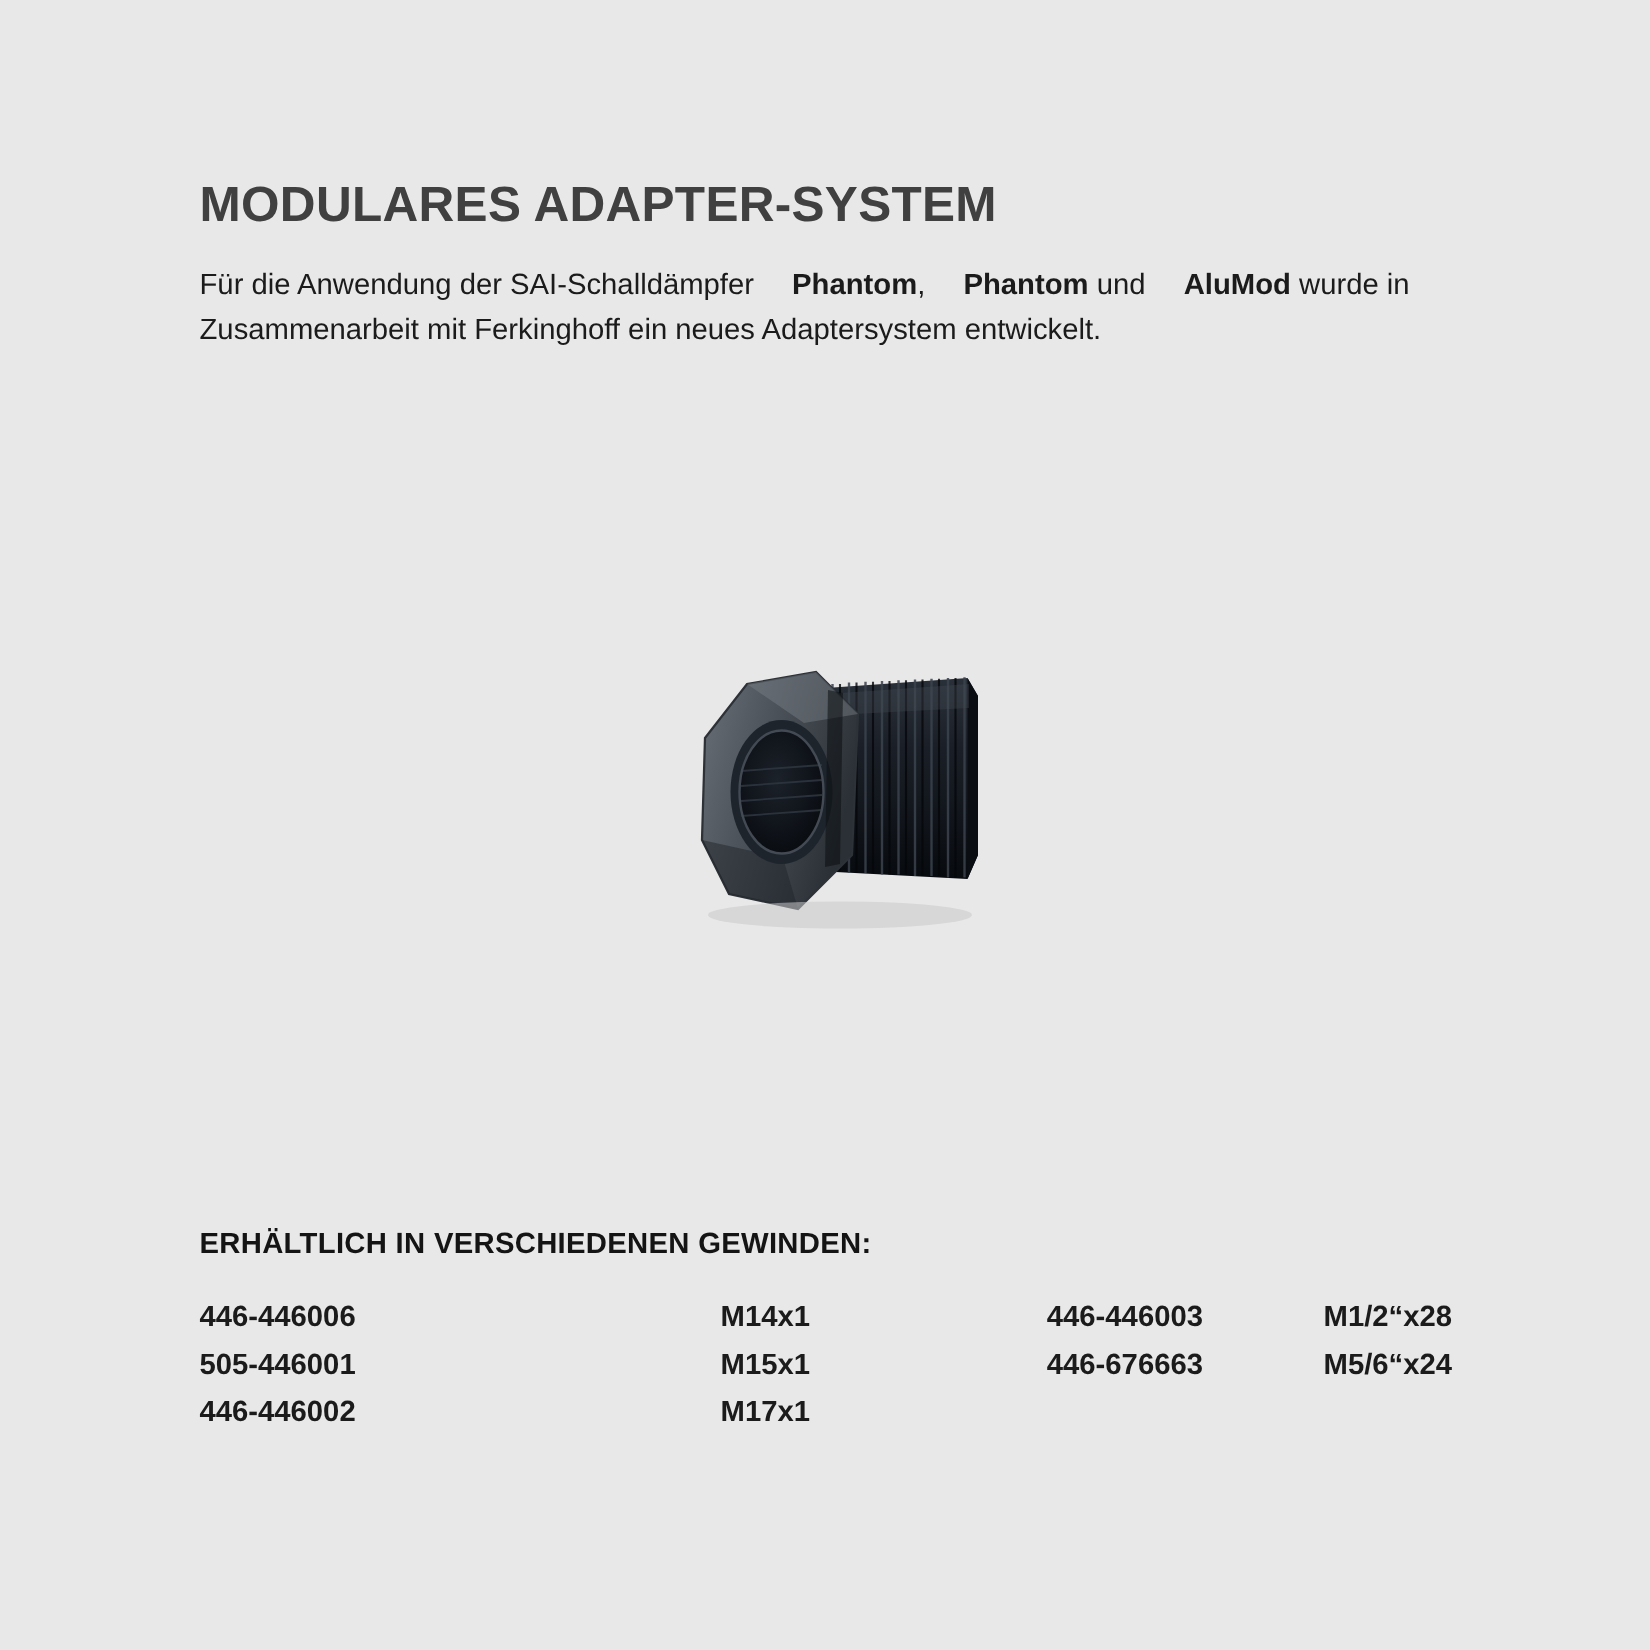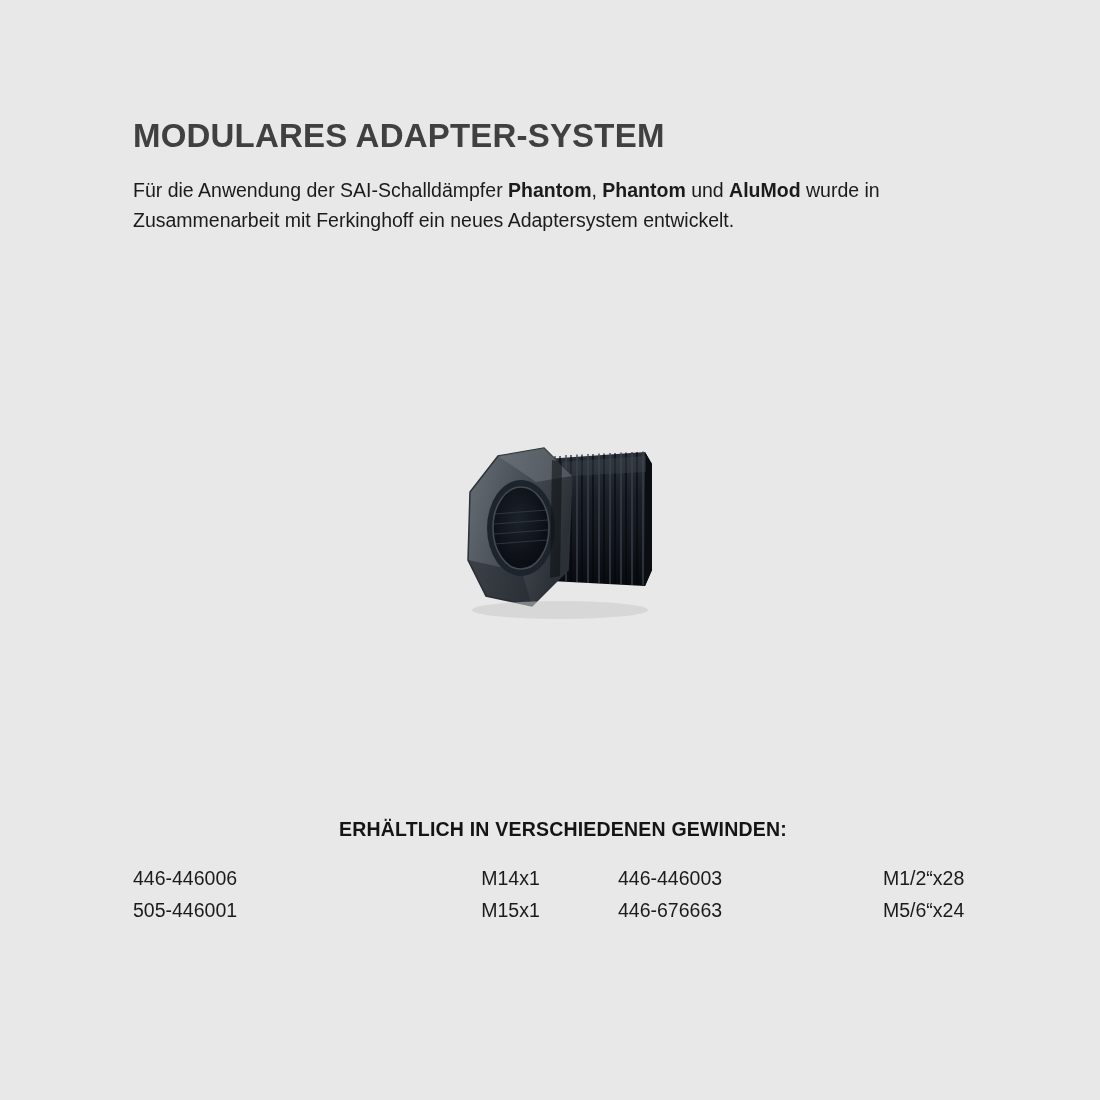--- a/index.html
+++ b/index.html
@@ -37,20 +37,21 @@
   }
   .intro {
     font-size: 19.5px;
     line-height: 1.52;
     margin: 0;
     color: #1b1b1b;
     max-width: 830px;
   }
   .intro b {
     font-weight: bold;
+    margin-left: 20px;
   }
 
   
   .product-wrap {
     position: absolute;
     left: 440px;
     top: 420px;
     width: 260px;
     height: 230px;
   }
@@ -64,38 +65,38 @@
     left: 133px;
     top: 818px;
     width: 860px;
   }
   .threads-title {
     font-size: 19.5px;
     font-weight: bold;
     letter-spacing: 0.2px;
     margin: 0 0 22px 0;
     color: #141414;
-    text-align: center;
   }
   .thread-table {
     width: 835px;
     border-collapse: collapse;
   }
   .thread-table td {
     font-size: 19.5px;
     line-height: 1.62;
     padding: 0;
     color: #1b1b1b;
     vertical-align: top;
     white-space: nowrap;
+    font-weight: bold;
   }
   .col-code-1 { width: 270px; text-align: left; }
   .col-thread-1 { width: 215px; text-align: center; }
-  .col-code-2 { width: 265px; text-align: left; }
-  .col-thread-2 { width: 85px; }
+  .col-code-2 { width: 265px; text-align: center; }
+  .col-thread-2 { width: 85px; text-align: right; }
 </style>
 </head>
 <body>
 
 <div class="page">
 
   <div class="header">
     <h1 class="title">MODULARES ADAPTER-SYSTEM</h1>
     <p class="intro"><span>Für die Anwendung der SAI-Schalldämpfer </span><b>Phantom</b><span>, </span><b>Phantom</b><span> und </span><b>AluMod</b><span> wurde in Zusammenarbeit mit Ferkinghoff ein neues Adaptersystem entwickelt.</span></p>
   </div>
@@ -193,17 +194,23 @@
           <td class="col-thread-1">M14x1</td>
           <td class="col-code-2">446-446003</td>
           <td class="col-thread-2">M1/2“x28</td>
         </tr>
         <tr>
           <td class="col-code-1">505-446001</td>
           <td class="col-thread-1">M15x1</td>
           <td class="col-code-2">446-676663</td>
           <td class="col-thread-2">M5/6“x24</td>
         </tr>
+        <tr>
+          <td class="col-code-1">446-446002</td>
+          <td class="col-thread-1">M17x1</td>
+          <td class="col-code-2"></td>
+          <td class="col-thread-2"></td>
+        </tr>
       </tbody>
     </table>
   </div>
 
 </div>
 
 </body></html>

